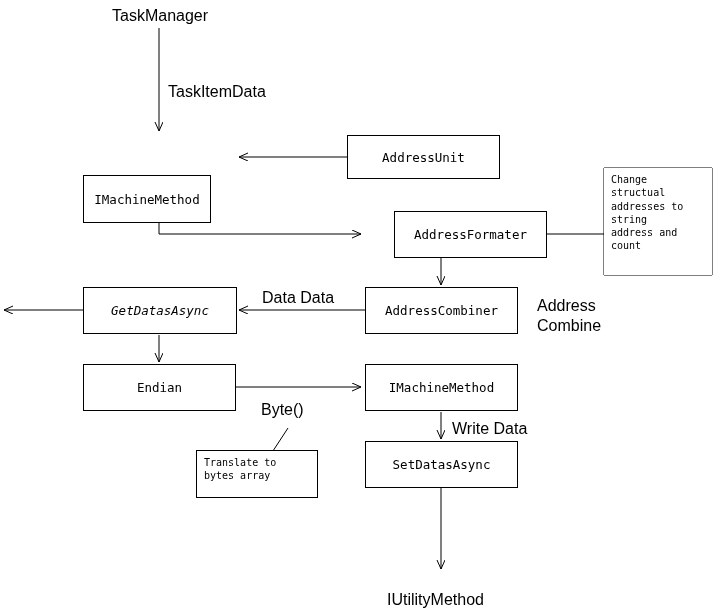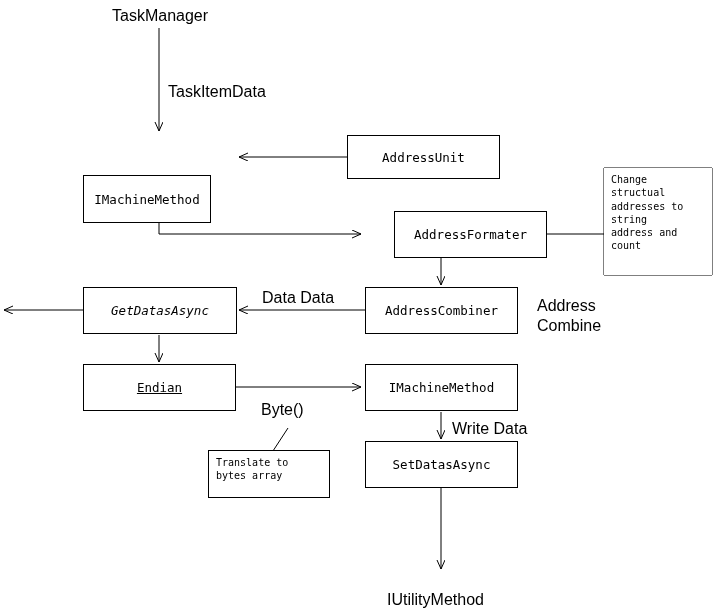--- a/index.html
+++ b/index.html
@@ -113,34 +113,34 @@
   <div class="node" style="left:83px; top:140px; width:128px; height:48px;margin-top:35px;">IMachineMethod</div>
 
   <div class="node" style="left:347px; top:135px; width:153px; height:44px;">AddressUnit</div>
 
   <div class="node" style="left:365px; top:211px; width:153px; height:47px;margin-left:29px;">AddressFormater</div>
 
   <div class="node" style="left:83px; top:287px; width:154px; height:47px;font-style:italic;">GetDatasAsync</div>
 
   <div class="node" style="left:365px; top:287px; width:153px; height:47px;">AddressCombiner</div>
 
-  <div class="node" style="left:83px; top:364px; width:153px; height:47px;text-decoration:underline;">Endian</div>
+  <div class="node" style="left:83px; top:364px; width:153px; height:47px;">Endian</div>
 
   <div class="node" style="left:365px; top:364px; width:153px; height:47px;">IMachineMethod</div>
 
   <div class="node" style="left:365px; top:441px; width:153px; height:47px;">SetDatasAsync</div>
 
   <div class="note note-doc" style="left:604px; top:168px; width:108px; height:107px;">Change
 structual
 addresses to
 string
 address and
 count</div>
 
-  <div class="note note-plain" style="left:196px; top:450px; width:122px; height:48px;margin-left:12px;">Translate to
+  <div class="note note-plain" style="left:196px; top:450px; width:122px; height:48px;">Translate to
 bytes array</div>
 
   <div class="label" style="left:112px; top:6px;">TaskManager</div>
 
   <div class="label" style="left:168px; top:82px;">TaskItemData</div>
 
 
   <div class="label" style="left:262px; top:288px;">Data Data</div>
 
   <div class="label" style="left:537px; top:296px;">Address

